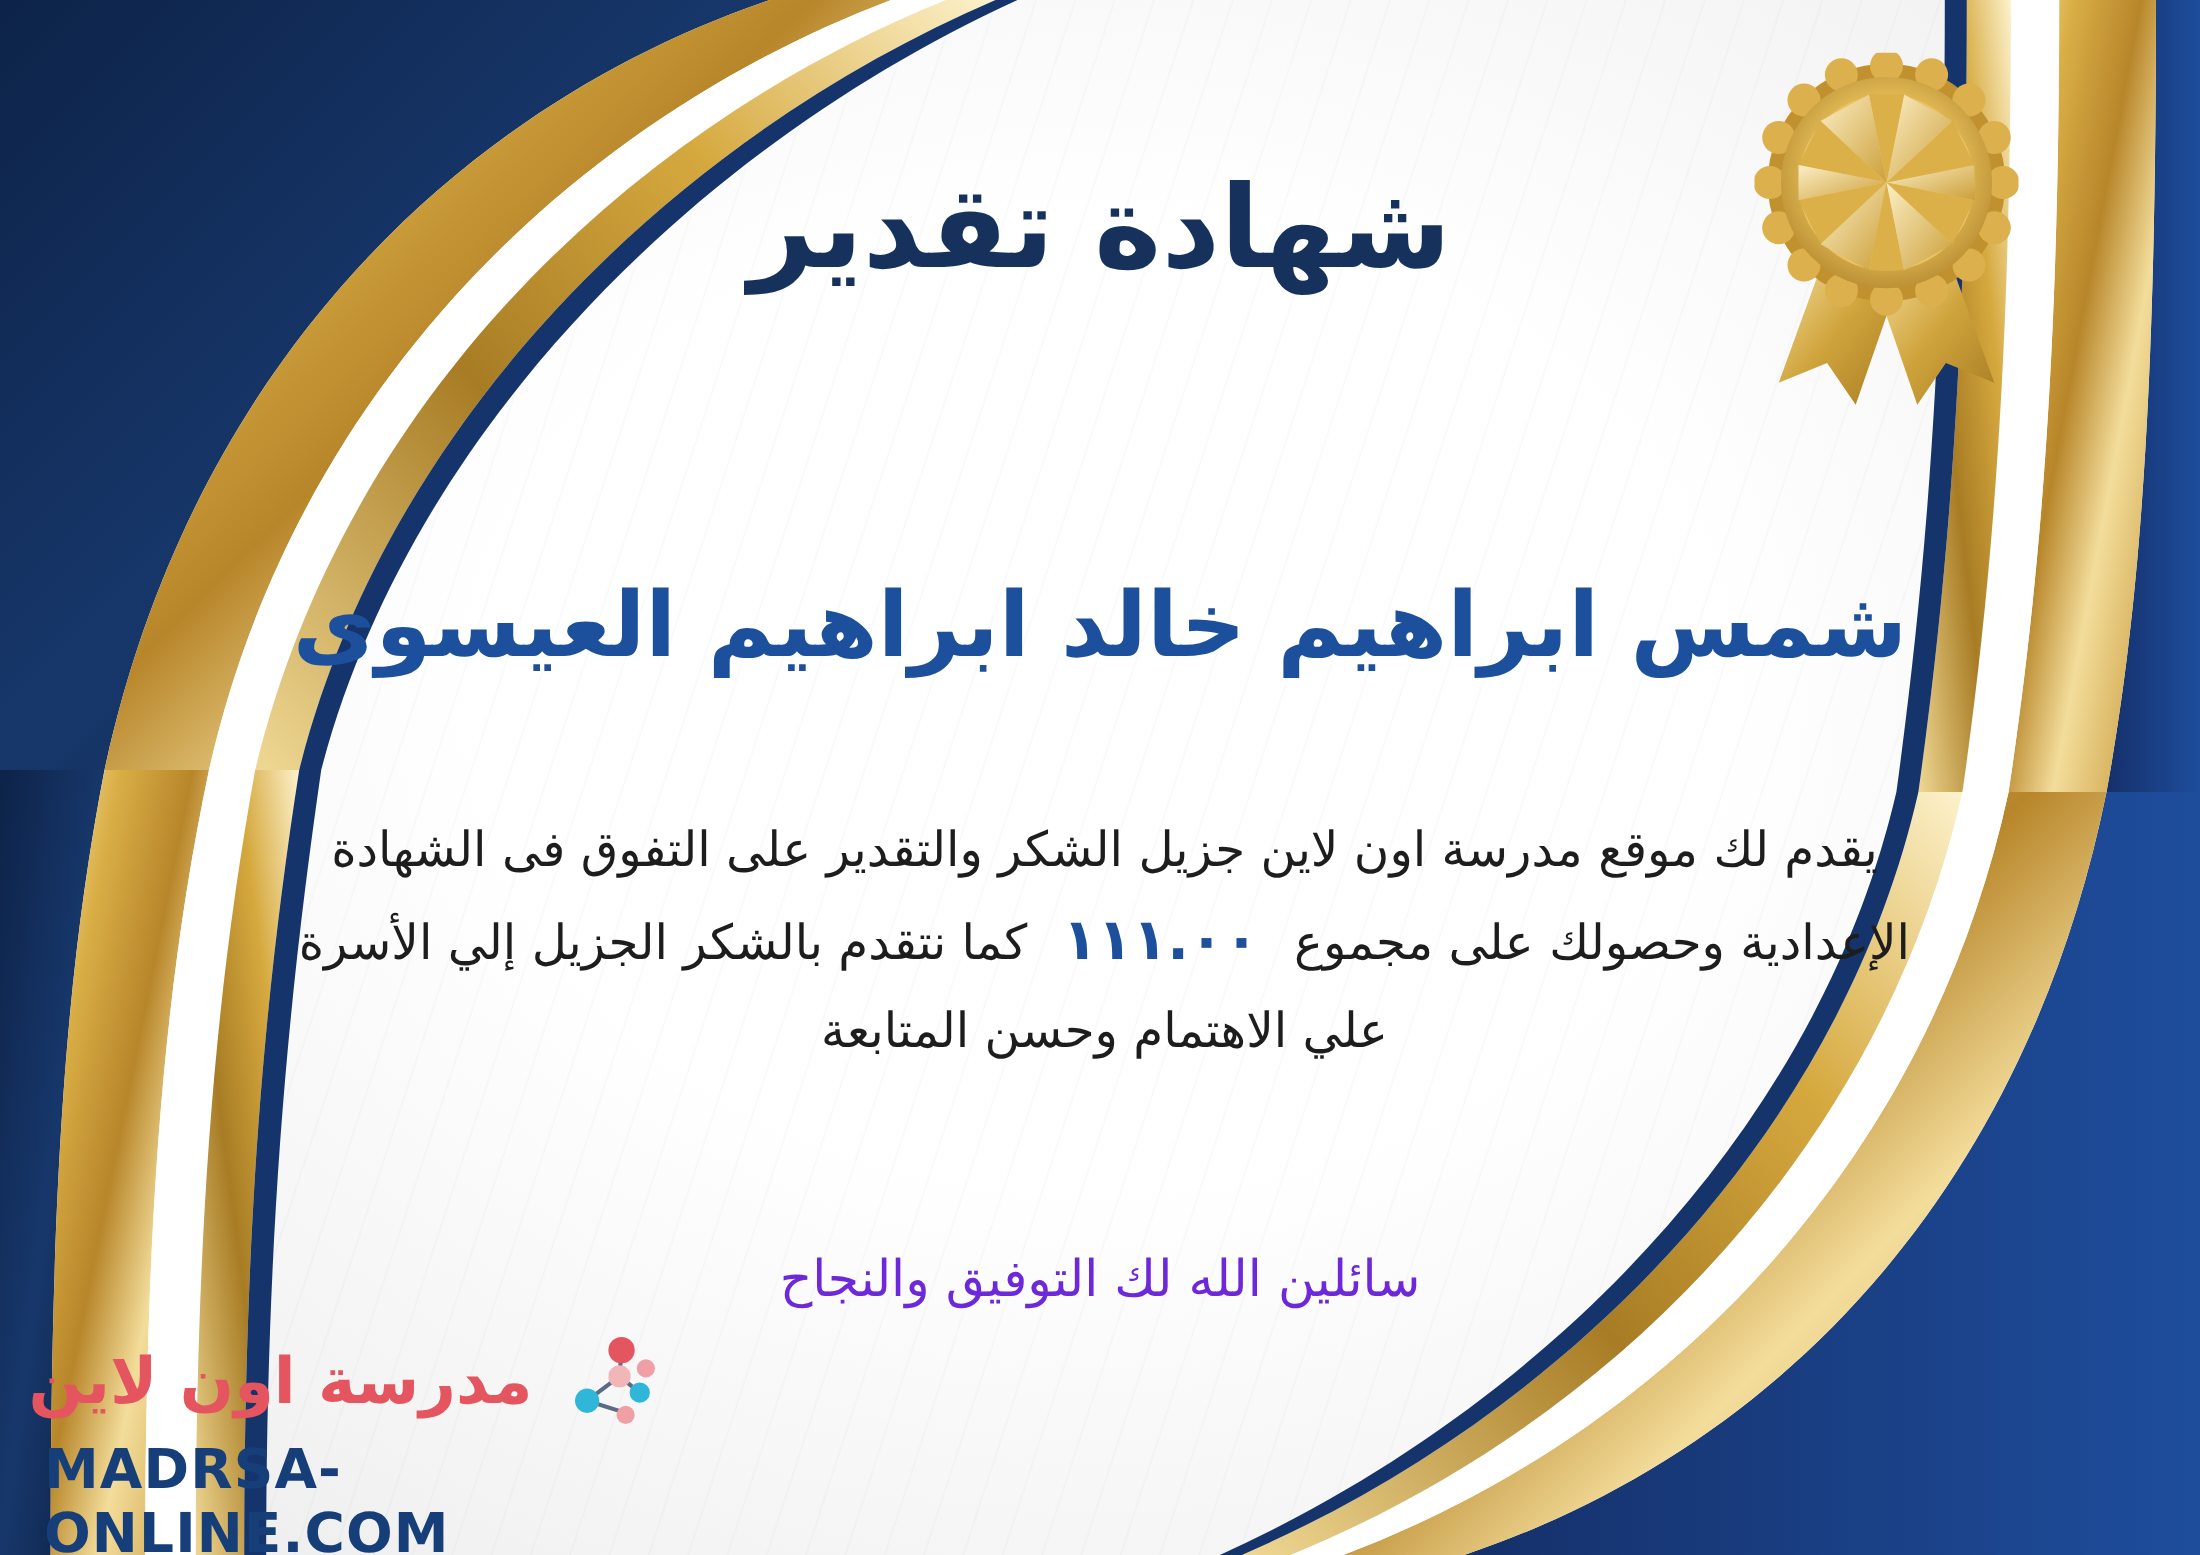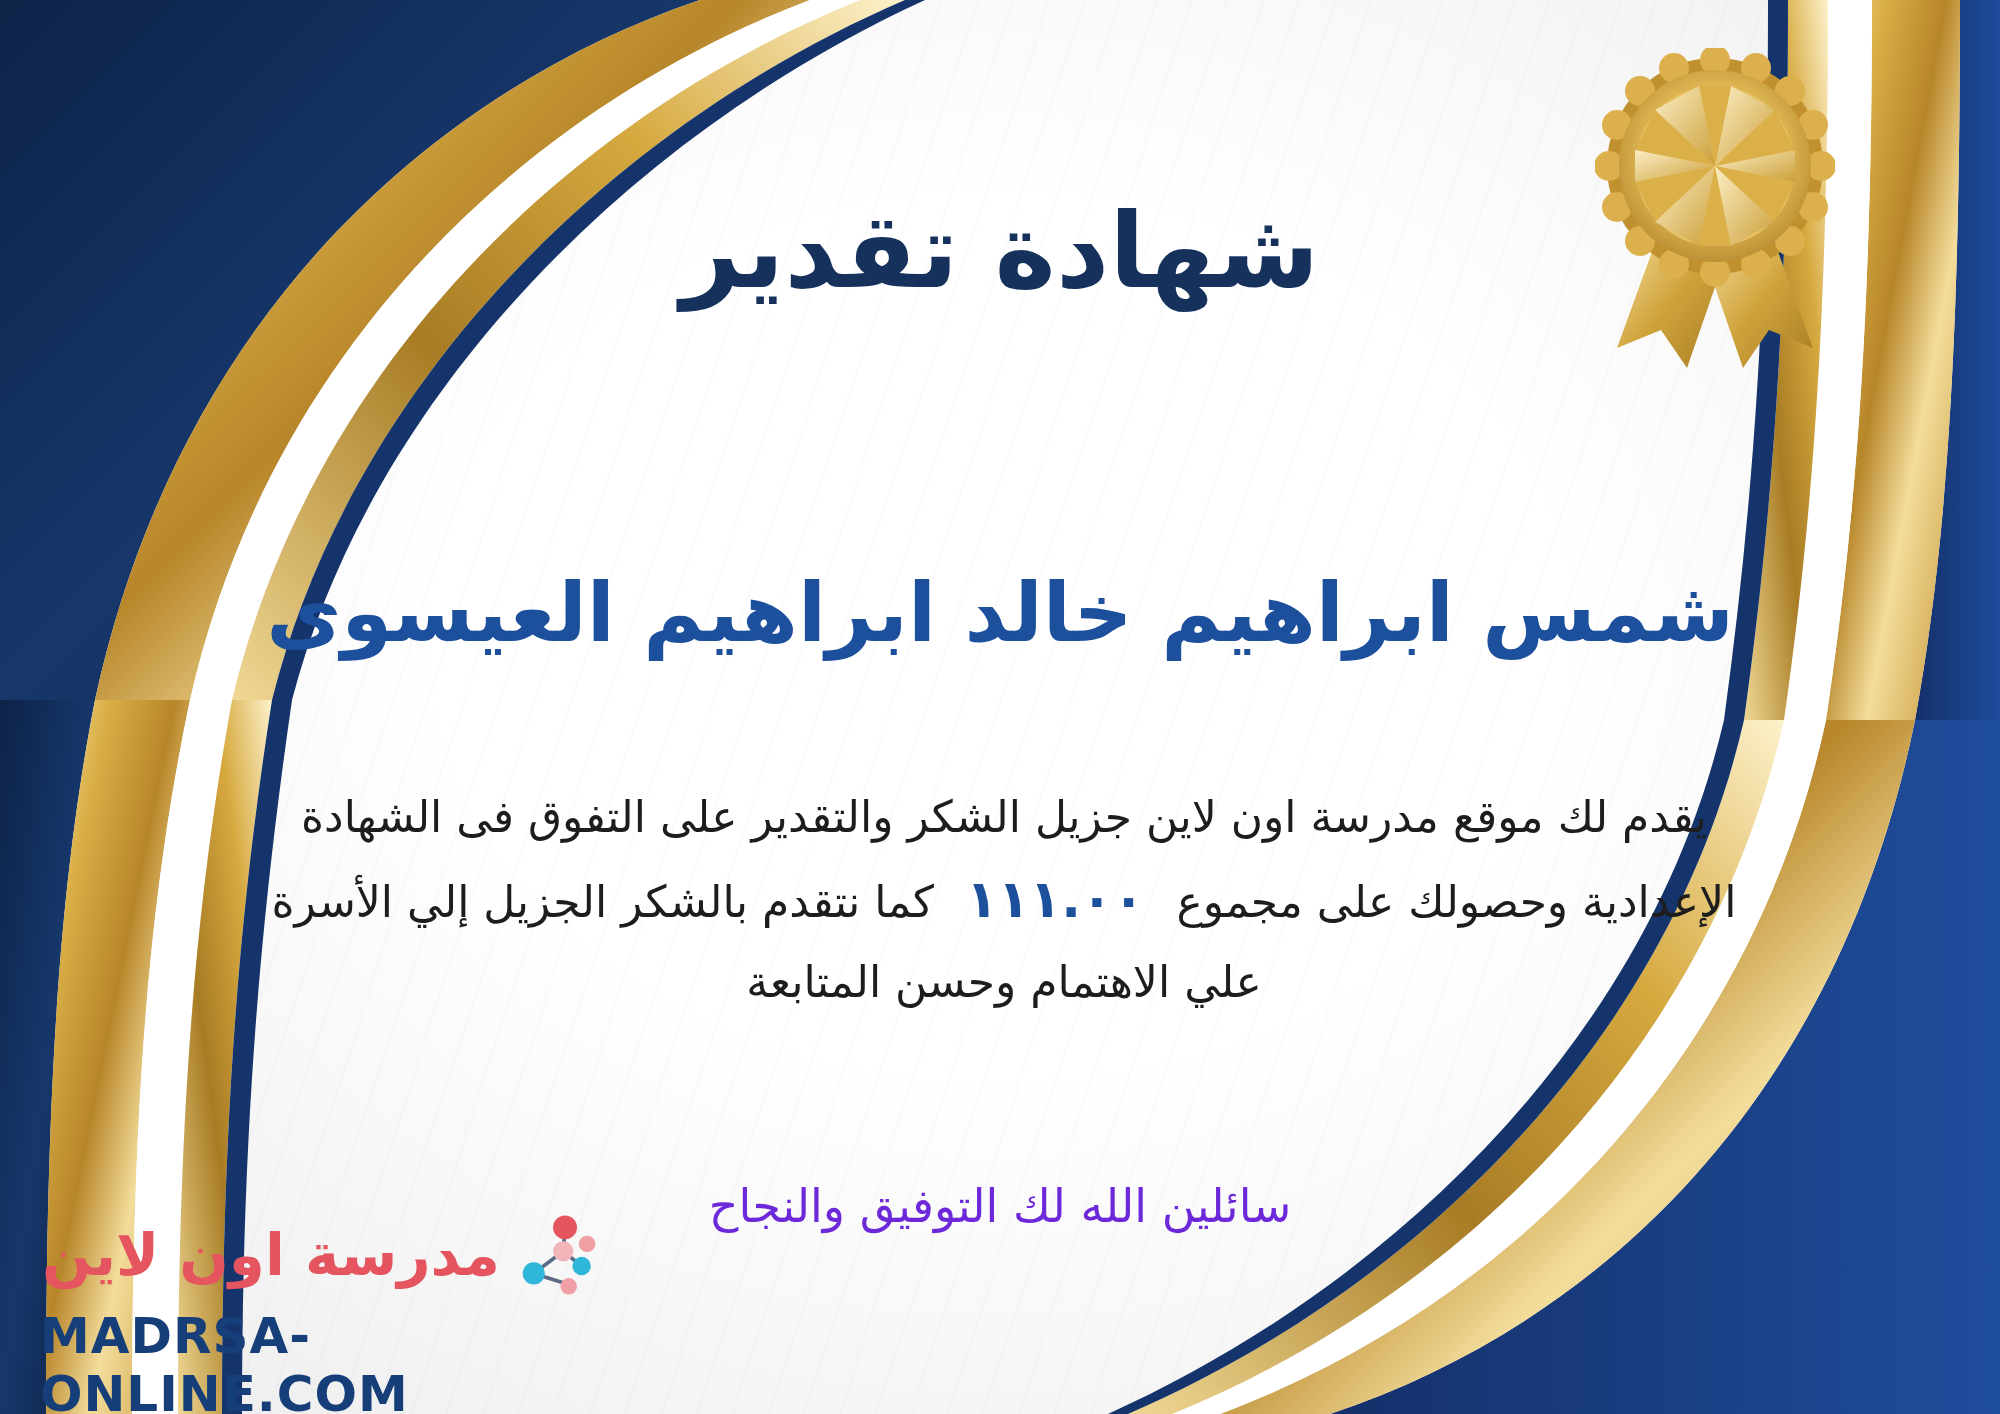--- a/index.html
+++ b/index.html
@@ -42,21 +42,20 @@
   .border-svg {
     position: absolute;
     inset: 0;
     width: 2000px;
     height: 1414px;
   }
   .content {
     position: absolute;
     inset: 0;
     text-align: center;
-    margin-top: 44px;
   }
   .title {
     position: absolute;
     top: 150px;
     left: 0;
     right: 0;
     font-size: 104px;
     font-weight: 700;
     color: #16325c;
     letter-spacing: 0px;
@@ -115,21 +114,21 @@
     height: 140px;
     display: flex;
     flex-direction: column;
     align-items: flex-start;
     justify-content: center;
   }
   .logo-row {
     display: flex;
     flex-direction: row-reverse;
     align-items: center;
-    gap: 8px;
+    gap: 24px;
   }
   .logo-ar {
     font-size: 58px;
     font-weight: 700;
     color: #e4555f;
     line-height: 1;
     white-space: nowrap;
   }
   .logo-url {
     font-size: 50px;

